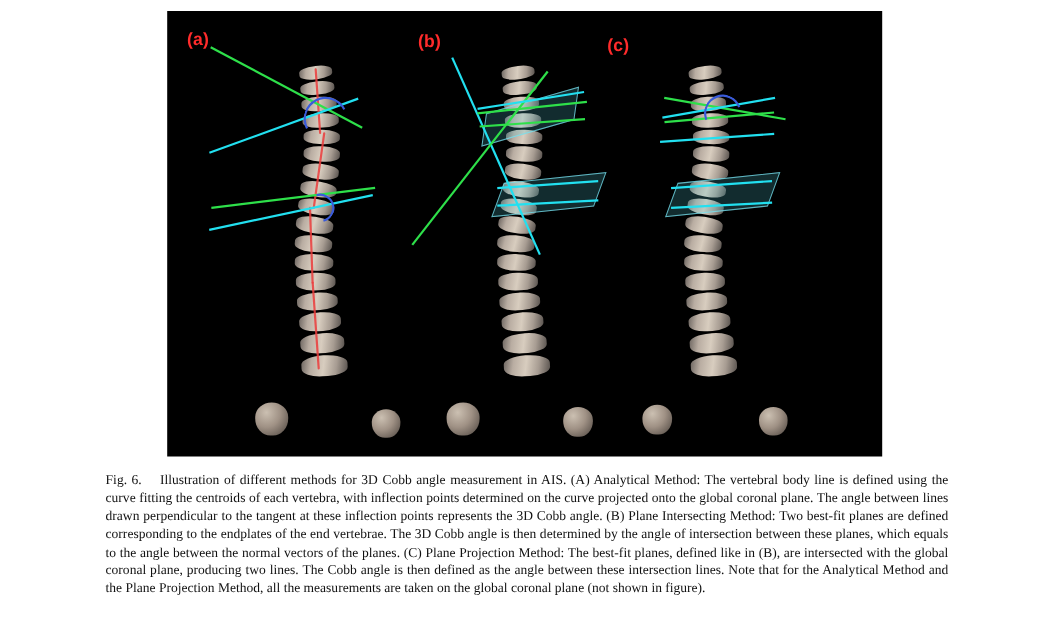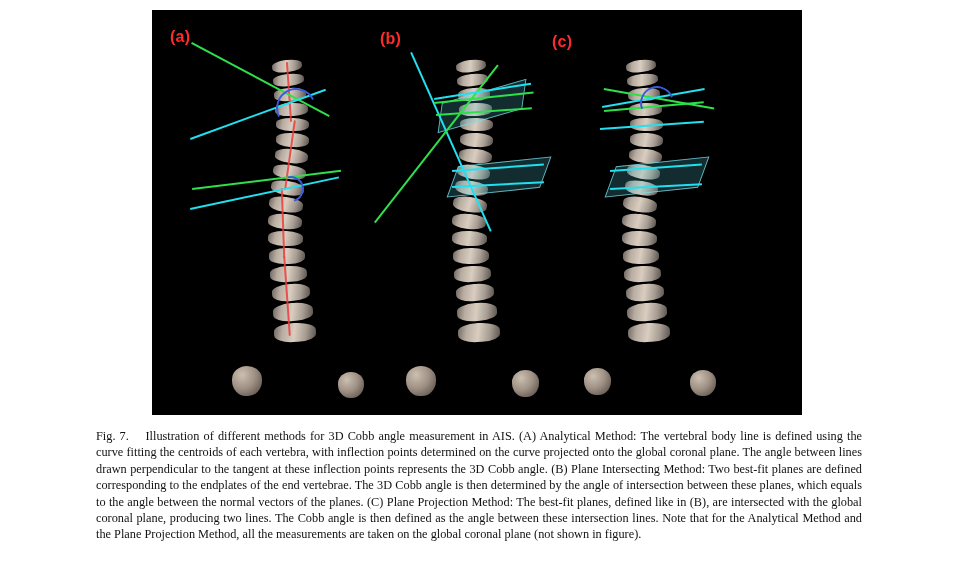--- a/index.html
+++ b/index.html
@@ -218,18 +218,18 @@
 
     <div class="pelvis-blob" style="left:80px;  top:356px;"></div>
     <div class="pelvis-blob" style="left:186px; top:362px; width:26px; height:26px;"></div>
     <div class="pelvis-blob" style="left:254px; top:356px;"></div>
     <div class="pelvis-blob" style="left:360px; top:360px; width:27px; height:27px;"></div>
     <div class="pelvis-blob" style="left:432px; top:358px; width:27px; height:27px;"></div>
     <div class="pelvis-blob" style="left:538px; top:360px; width:26px; height:26px;"></div>
   </div>
 
   <div class="caption">
-    <span class="lead">Fig. 7.</span>
+    <span class="lead">Fig. 6.</span>
     <span>&nbsp;&nbsp;</span>
     <span>Illustration of different methods for 3D Cobb angle measurement in AIS. (A) Analytical Method: The vertebral body line is defined using the curve fitting the centroids of each vertebra, with inflection points determined on the curve projected onto the global coronal plane. The angle between lines drawn perpendicular to the tangent at these inflection points represents the 3D Cobb angle. (B) Plane Intersecting Method: Two best-fit planes are defined corresponding to the endplates of the end vertebrae. The 3D Cobb angle is then determined by the angle of intersection between these planes, which equals to the angle between the normal vectors of the planes. (C) Plane Projection Method: The best-fit planes, defined like in (B), are intersected with the global coronal plane, producing two lines. The Cobb angle is then defined as the angle between these intersection lines. Note that for the Analytical Method and the Plane Projection Method, all the measurements are taken on the global coronal plane (not shown in figure).</span>
   </div>
 
 </div>
 
 </body></html>

